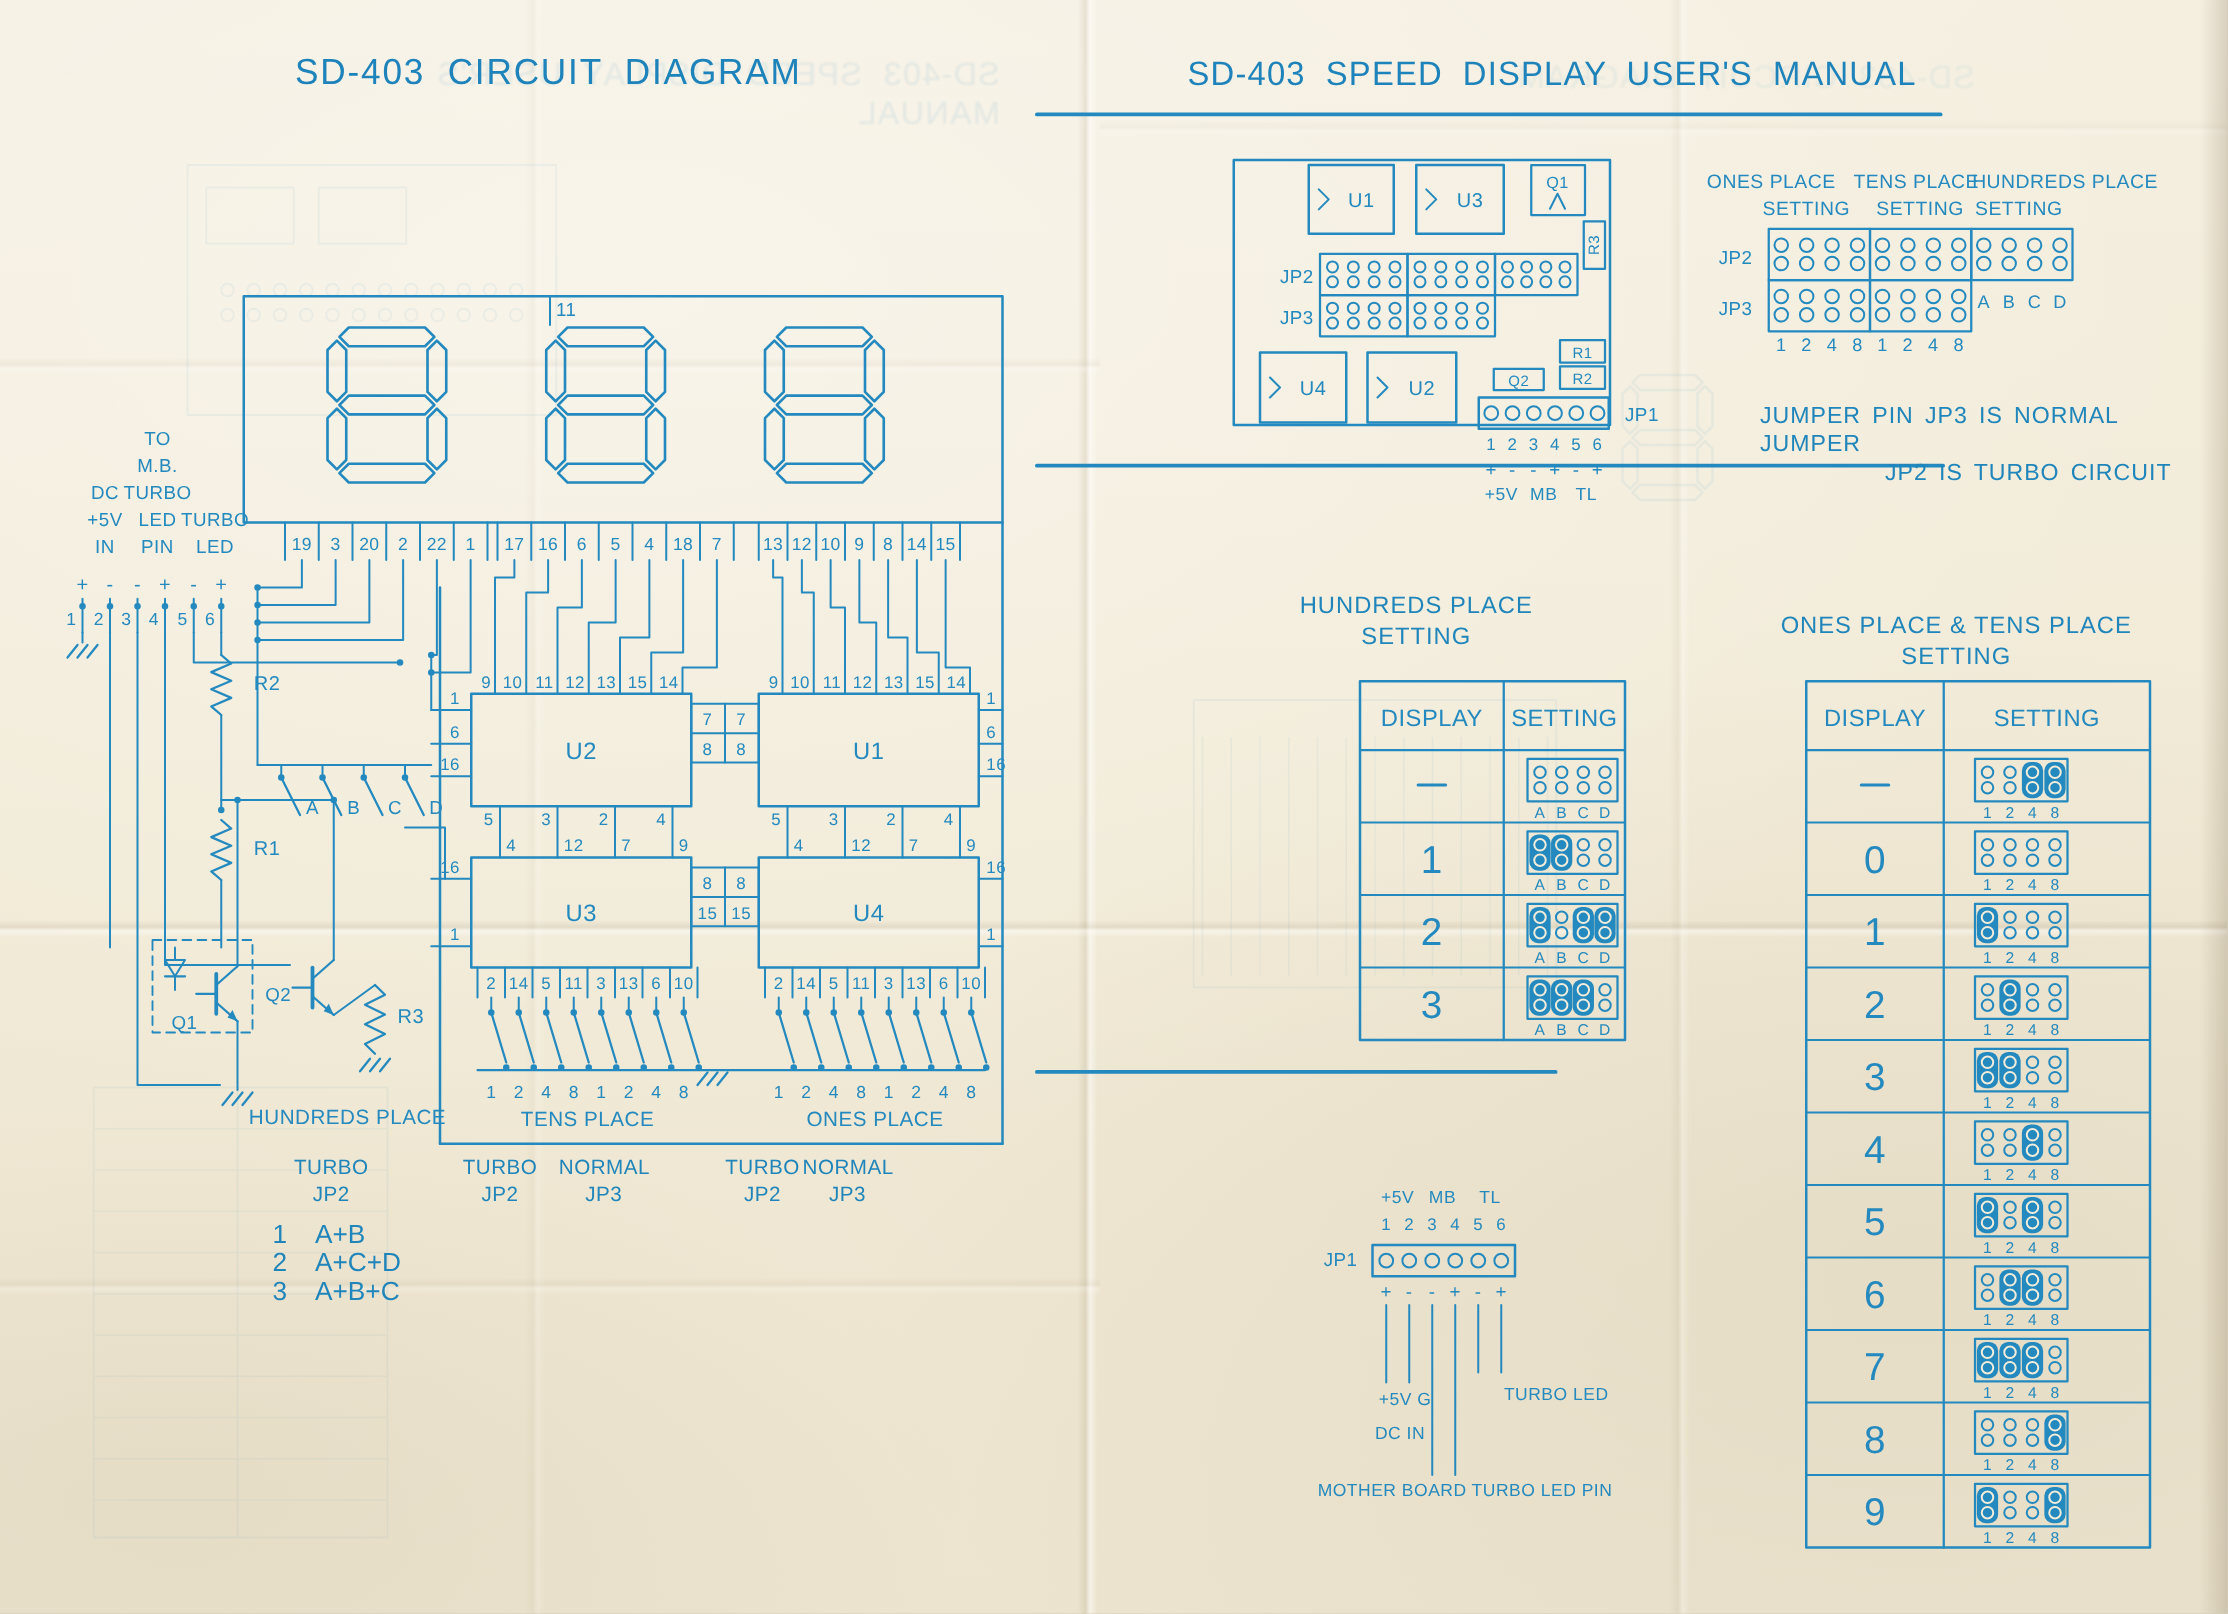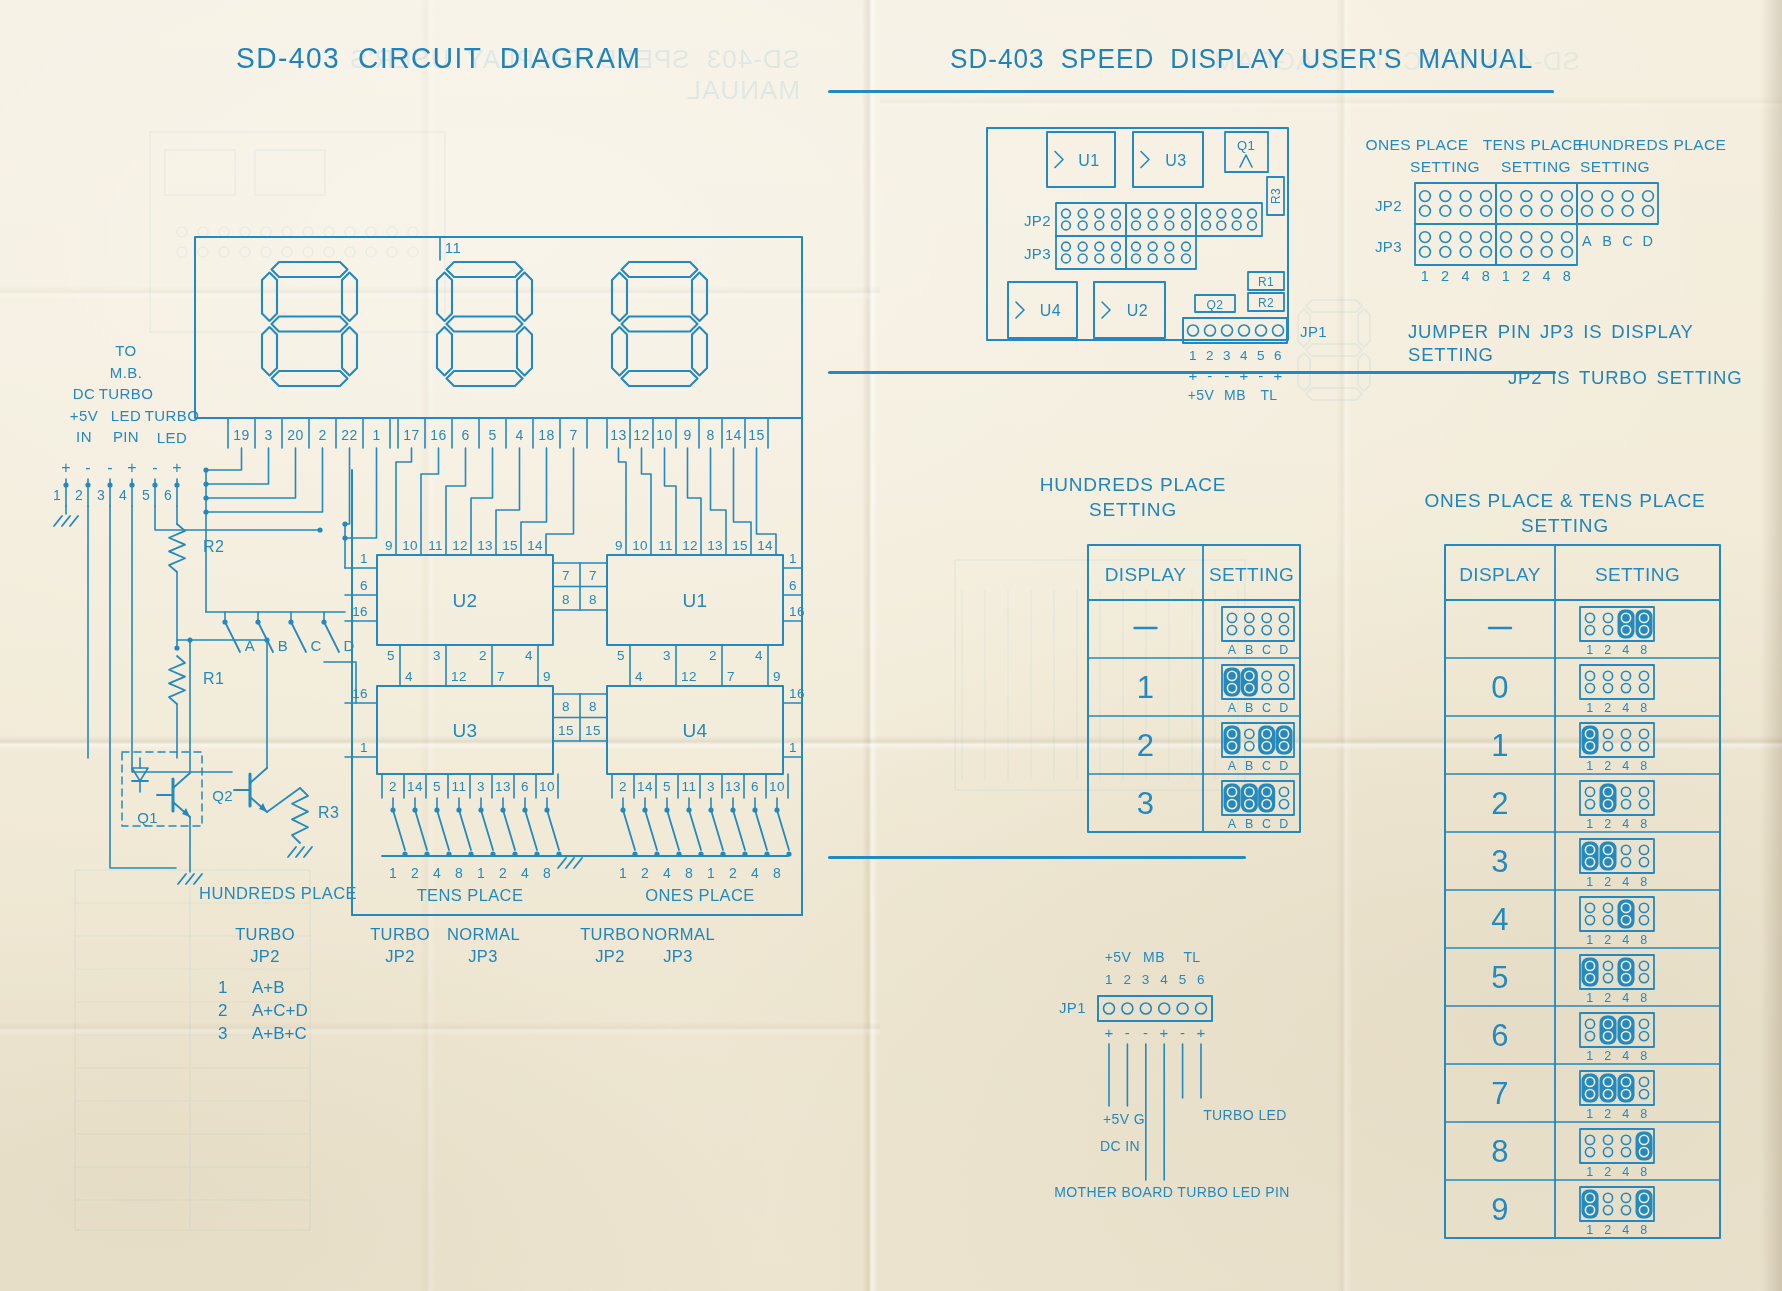--- a/index.html
+++ b/index.html
@@ -11,21 +11,21 @@
       radial-gradient(90% 70% at 86% 78%, rgba(142,117,70,.09), rgba(0,0,0,0) 55%),
       radial-gradient(60% 40% at 8% 92%, rgba(142,117,70,.08), rgba(0,0,0,0) 60%),
       linear-gradient(180deg,#f5efe0,#f1ead6 55%,#ece4cf)}
   .t{position:absolute;white-space:nowrap}
   .title{font-size:29px;letter-spacing:1.5px;word-spacing:9px;color:#1e83ba;transform:scaleX(.97);transform-origin:left}
   .rtitle{font-size:27px;letter-spacing:1px;word-spacing:8px}
   .rule{position:absolute;background:#2389bf;height:3px;border-radius:2px}
   .sec{position:absolute;text-align:center;font-size:19px;letter-spacing:.8px;line-height:25px}
   .note{position:absolute;font-size:18.5px;letter-spacing:.8px;word-spacing:3px;line-height:23px}
   .lg{position:absolute;text-align:center;font-size:16.5px;line-height:22px;letter-spacing:.4px}
-  .lgrows{position:absolute;font-size:17px;line-height:23px}
+  .lgrows{position:absolute;font-size:21px;line-height:23px}
   .lgrow span{display:inline-block}
   .lgrow .n{width:34px}
   .ghost{position:absolute;opacity:.10;filter:blur(.7px);transform:scaleX(-1);font-size:26px;
     letter-spacing:1px;word-spacing:8px;color:#2389bf}
   .crv{position:absolute;top:0;height:100%;width:16px;
     background:linear-gradient(90deg,rgba(0,0,0,0),rgba(110,88,50,.11) 40%,rgba(255,255,255,.5) 62%,rgba(0,0,0,0))}
   .crh{position:absolute;left:0;height:14px;
     background:linear-gradient(180deg,rgba(0,0,0,0),rgba(110,88,50,.11) 40%,rgba(255,255,255,.45) 62%,rgba(0,0,0,0))}
   .edge{position:absolute;top:0;right:0;width:22px;height:100%;
     background:linear-gradient(90deg,rgba(0,0,0,0),rgba(90,70,40,.18))}
@@ -51,22 +51,22 @@
   <div class="ghost" style="left:1150px;top:46px;width:430px;opacity:.07">SD-403 CIRCUIT DIAGRAM</div>
 
   <div class="t title" style="left:236px;top:42px">SD-403 CIRCUIT DIAGRAM</div>
   <div class="t title rtitle" style="left:950px;top:44px">SD-403 SPEED DISPLAY USER'S MANUAL</div>
 
   <div class="rule" style="left:828px;top:90px;width:726px"></div>
   <div class="rule" style="left:828px;top:371px;width:728px;height:2.5px"></div>
   <div class="rule" style="left:828px;top:856px;width:418px;height:2.5px"></div>
 
   <div class="note" style="left:1408px;top:320px">
-    <div>JUMPER PIN JP3 IS DISPLAY SETTING</div>
-    <div style="margin-left:100px">JP2 IS TURBO SETTING</div>
+    <div>JUMPER PIN JP3 IS NORMAL JUMPER</div>
+    <div style="margin-left:100px">JP2 IS TURBO CIRCUIT</div>
   </div>
 
   <div class="sec" style="left:1033px;top:472px;width:200px">
     <div>HUNDREDS PLACE</div>
     <div>SETTING</div>
   </div>
   <div class="sec" style="left:1415px;top:488px;width:300px">
     <div>ONES PLACE &amp; TENS PLACE</div>
     <div>SETTING</div>
   </div>

